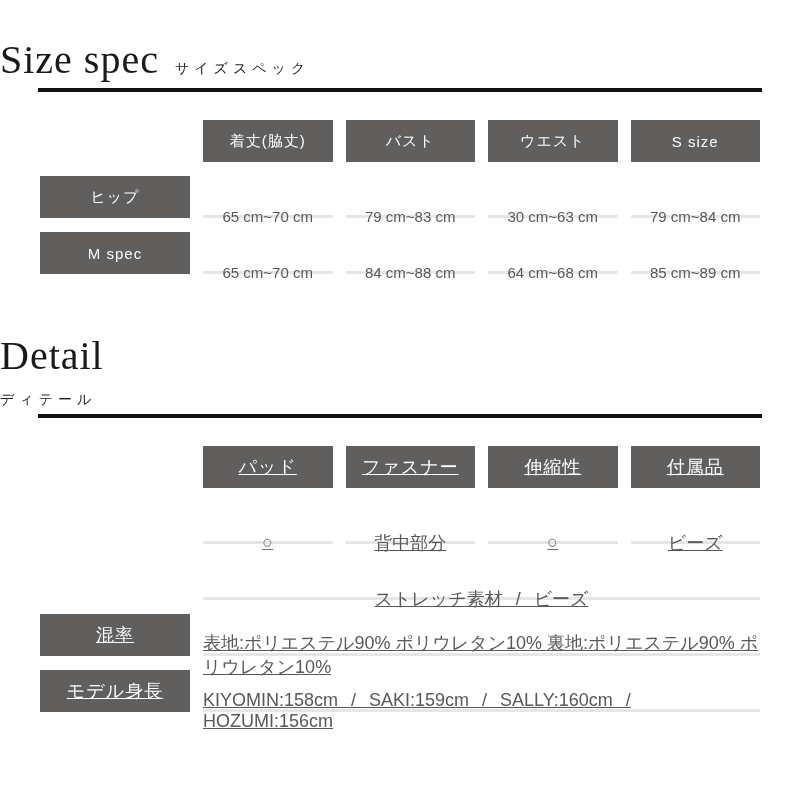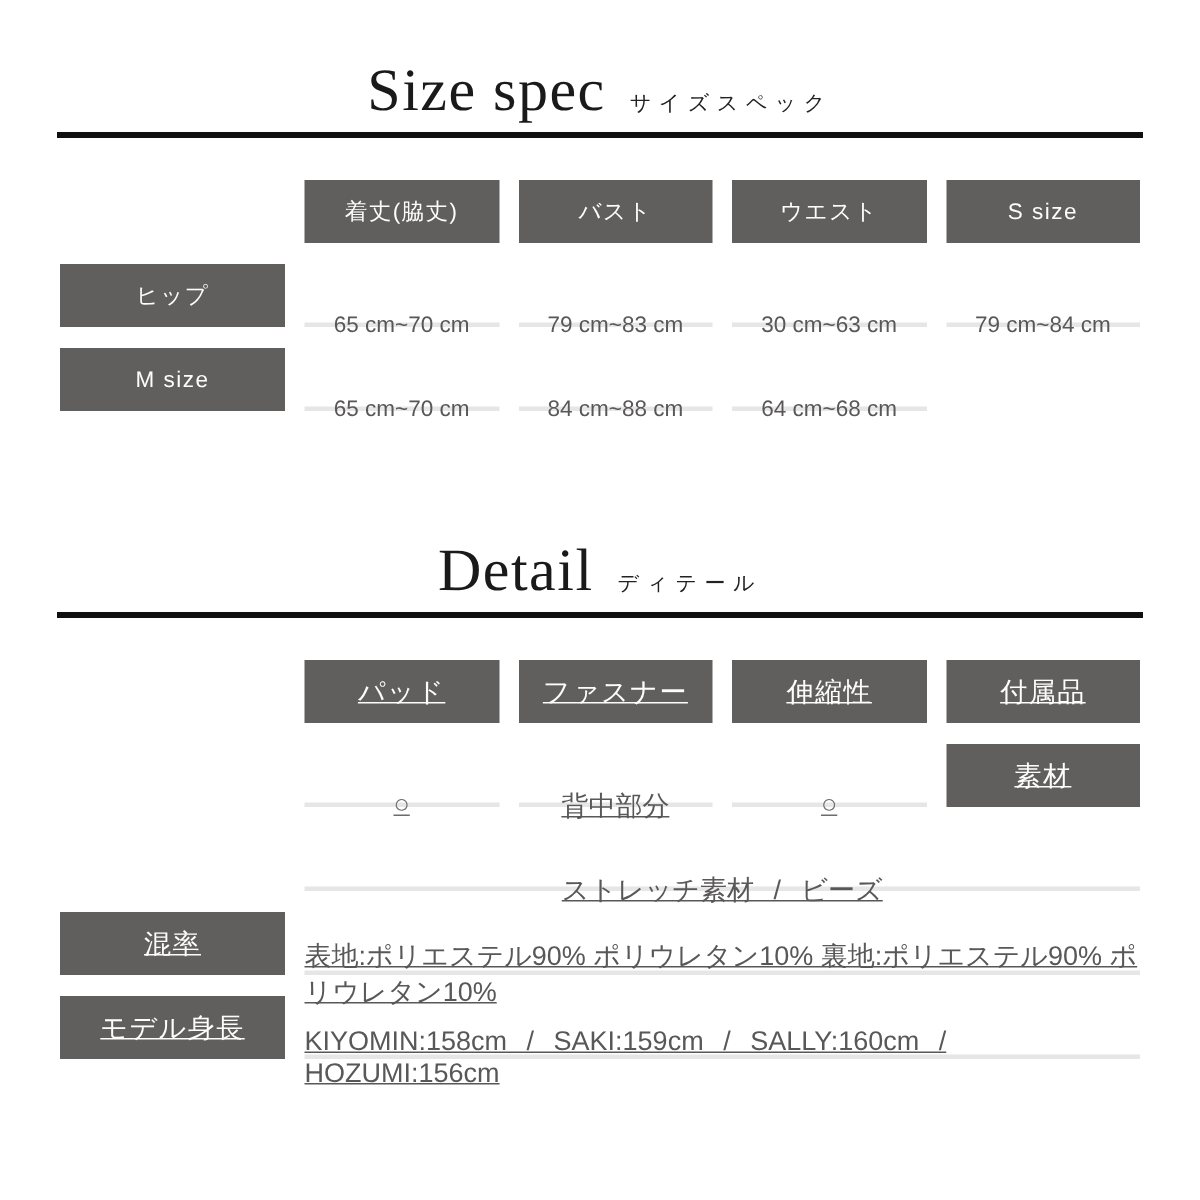--- a/index.html
+++ b/index.html
@@ -11,32 +11,32 @@
     --title-text:#1a1a1a;
   }
   html,body{margin:0;padding:0;}
   body{
     width:800px;height:800px;background:#ffffff;
     font-family:"Liberation Sans","DejaVu Sans",sans-serif;
     color:var(--cell-text);
     overflow:hidden;
   }
   .title-row{
-    display:flex;justify-content:center;align-items:baseline;gap:16px;
+    display:flex;align-items:baseline;gap:16px;
     line-height:1;color:var(--title-text);
   }
   .title-en{
     font-family:"Liberation Serif","DejaVu Serif",serif;
     font-size:40px;font-weight:400;letter-spacing:1px;
   }
   .title-ja{
     font-size:14px;letter-spacing:5px;color:#222;
   }
   .sizec .title-row{padding-top:40px;}
-  .detail .title-row{padding-top:86px;}
+  .detail .title-row{padding-top:62px;flex-direction:column;}
   .rule{
     width:724px;height:4px;background:var(--divider);
     margin:8px auto 0 38px;
   }
   .grid{
     width:720px;margin:28px 0 0 40px;
     display:grid;
     grid-template-columns:150px repeat(4,1fr);
     column-gap:13px;row-gap:14px;
     grid-auto-rows:42px;
@@ -77,24 +77,25 @@
       <div class="hcell">バスト</div>
       <div class="hcell">ウエスト</div>
       <div class="hcell">S size</div>
 
       <div class="hcell">ヒップ</div>
       <div class="cell">65 cm~70 cm</div>
       <div class="cell">79 cm~83 cm</div>
       <div class="cell">30 cm~63 cm</div>
       <div class="cell">79 cm~84 cm</div>
 
-      <div class="hcell">M size</div>
+      <div class="hcell">M spec</div>
       <div class="cell">65 cm~70 cm</div>
       <div class="cell">84 cm~88 cm</div>
       <div class="cell">64 cm~68 cm</div>
+      <div class="cell">85 cm~89 cm</div>
     </div>
   </section>
 
   <section class="detail">
     <div class="title-row">
       <span class="title-en">Detail</span>
       <span class="title-ja">ディテール</span>
     </div>
     <div class="rule"></div>
 
@@ -102,22 +103,22 @@
       <div class="spacer"></div>
       <div class="hcell">パッド</div>
       <div class="hcell">ファスナー</div>
       <div class="hcell">伸縮性</div>
       <div class="hcell">付属品</div>
 
       <div class="spacer"></div>
       <div class="cell circle">○</div>
       <div class="cell">背中部分</div>
       <div class="cell circle">○</div>
+      <div class="cell">ビーズ</div>
 
-      <div class="hcell">素材</div>
       <div class="cell span4 wide-words">ストレッチ素材 / ビーズ</div>
 
       <div class="hcell">混率</div>
       <div class="cell span4 small">表地:ポリエステル90% ポリウレタン10% 裏地:ポリエステル90% ポリウレタン10%</div>
 
       <div class="hcell">モデル身長</div>
       <div class="cell span4 wide-words">KIYOMIN:158cm / SAKI:159cm / SALLY:160cm / HOZUMI:156cm</div>
     </div>
   </section>
 

